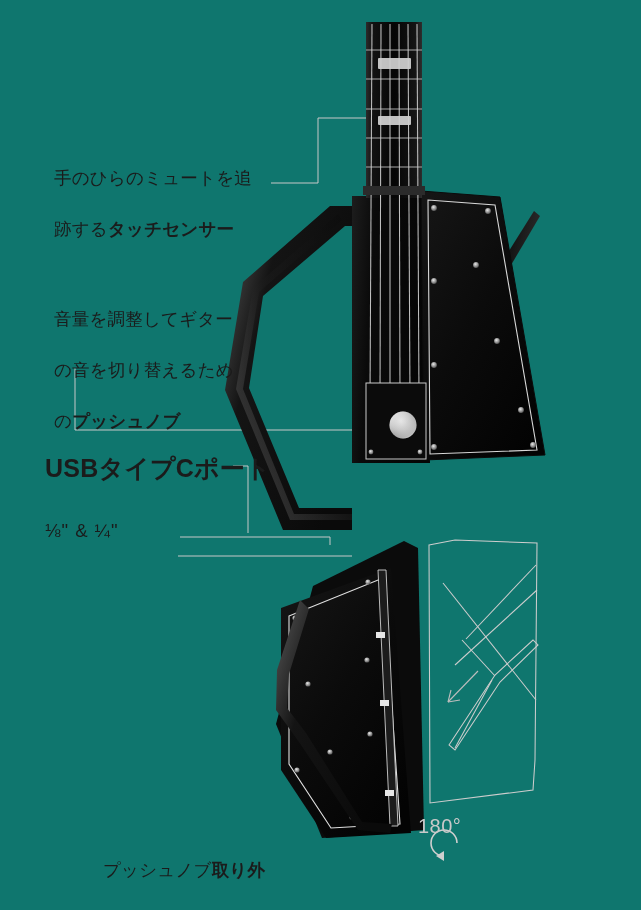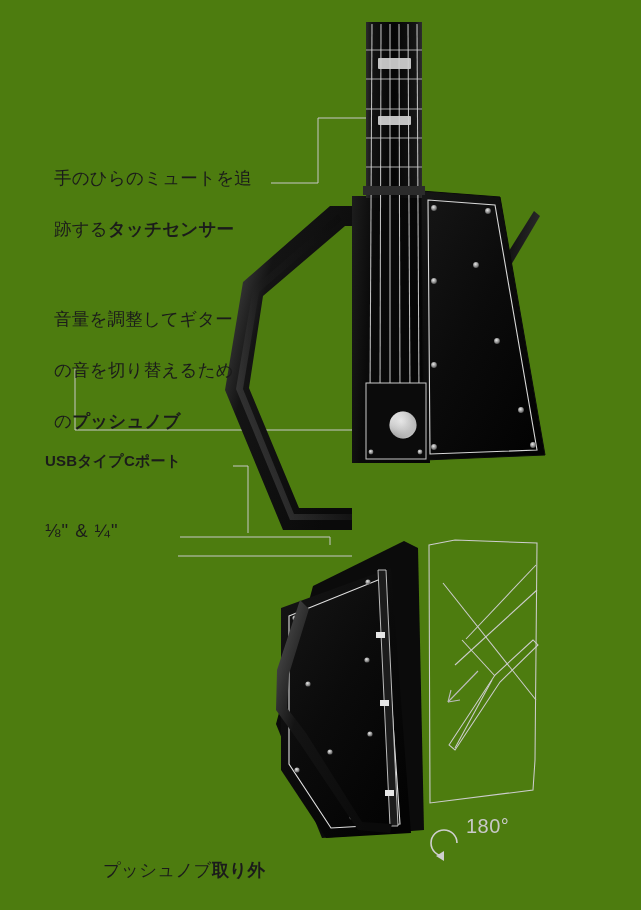--- a/index.html
+++ b/index.html
@@ -8,21 +8,21 @@
     padding: 0;
     background: #ffffff;
   }
   body {
     font-family: "Liberation Sans", "DejaVu Sans", sans-serif;
   }
   #stage {
     position: relative;
     width: 641px;
     height: 910px;
-    background: #4d7c0f;
+    background: #0f766e;
     overflow: hidden;
   }
   #art {
     position: absolute;
     left: 0;
     top: 0;
     width: 641px;
     height: 910px;
   }
   .callout {
@@ -32,36 +32,35 @@
     line-height: 1.46;
     letter-spacing: 0.2px;
     white-space: pre-line;
     font-weight: 400;
   }
   .callout b {
     font-weight: 700;
   }
   .cap-touch   { left: 54px;  top: 140px; width: 215px; }
   .cap-knob    { left: 54px;  top: 281px; width: 215px; }
-  .cap-usb     { left: 45px;  top: 450px; width: 240px; font-weight: 700; font-size: 15px; }
+  .cap-usb     { left: 45px;  top: 450px; width: 240px; font-weight: 700; font-size: 25px; }
   .cap-audio   { left: 45px;  top: 491px; width: 240px; }
   .cap-audio .frac {
     font-size: 18.5px;
     letter-spacing: 1px;
   }
   .cap-frame   { left: 103px; top: 781px; width: 220px; }
   .rot-label {
     position: absolute;
     left: 418px;
     top: 815px;
     font-size: 20px;
     color: #c9c9c9;
     letter-spacing: 0.5px;
     font-weight: 400;
-    margin-left: 48px;
   }
 </style>
 </head>
 <body>
 
 <div id="stage">
 
   <svg id="art" viewBox="0 0 641 910" xmlns="http://www.w3.org/2000/svg">
     <defs>
       <linearGradient id="gFretboard" x1="0" y1="0" x2="1" y2="0">

